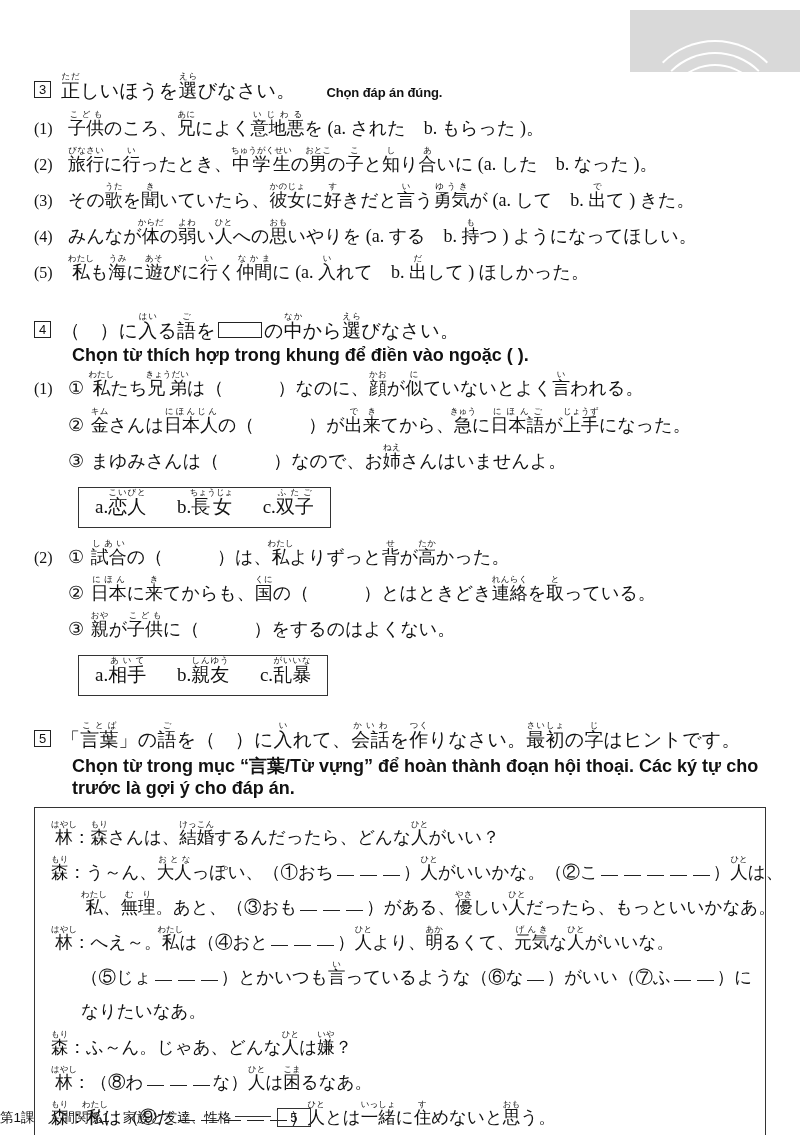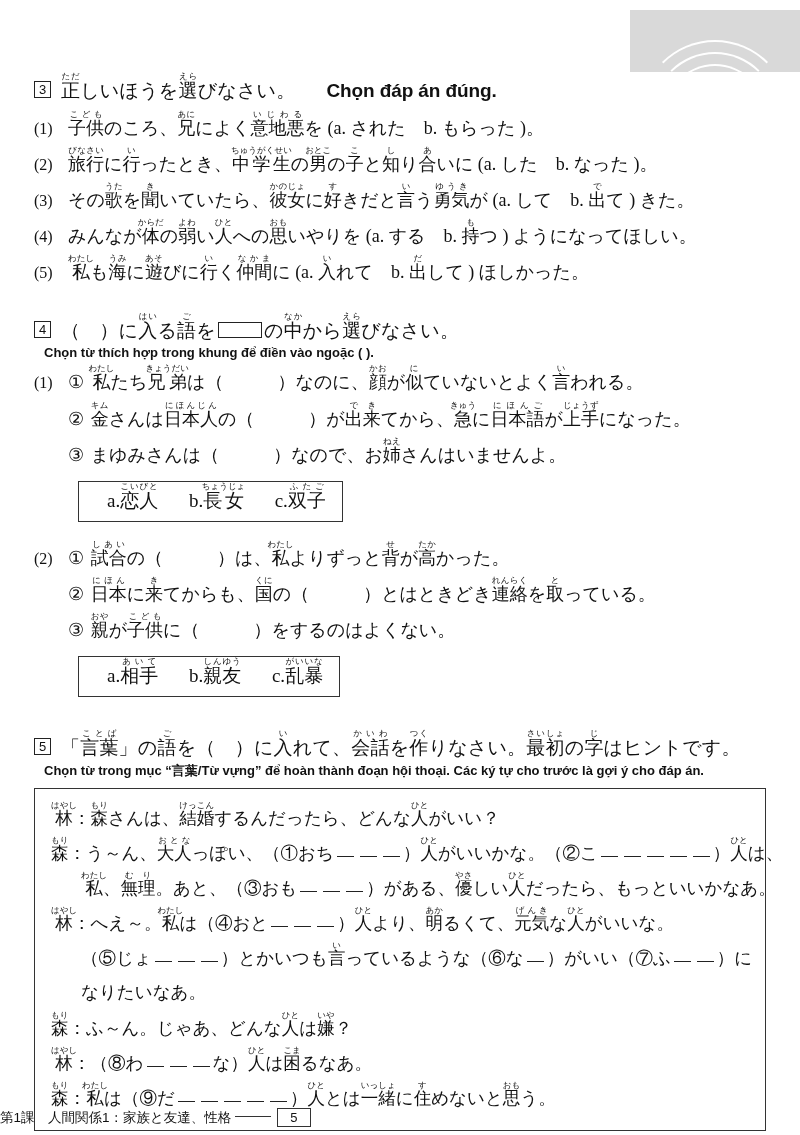--- a/index.html
+++ b/index.html
@@ -52,28 +52,28 @@
     margin-right: 6px;
   }
   .jp-title {
     font-size: 19px;
     display: inline;
     letter-spacing: 0.2px;
   }
   .vn {
     font-family: "Liberation Sans", sans-serif;
     font-weight: bold;
-    font-size: 19px;
+    font-size: 13px;
     letter-spacing: -0.1px;
   }
   .vn-line {
     font-family: "Liberation Sans", sans-serif;
     font-weight: bold;
-    font-size: 13px;
-    margin: 1px 0 4px 10px;
+    font-size: 18px;
+    margin: 1px 0 4px 38px;
   }
 
   
   ruby { ruby-position: over; }
   rt {
     font-size: 8.5px;
     line-height: 1;
     letter-spacing: 0;
     font-family: "Liberation Serif", serif;
   }
@@ -101,22 +101,22 @@
 
   .blank-par {
     display: inline-block;
     min-width: 54px;
   }
 
   
   .choicebox {
     border: 1.6px solid #333;
     display: inline-block;
-    padding: 4px 16px 7px 28px;
-    margin: 8px 0 12px 44px;
+    padding: 4px 16px 7px 16px;
+    margin: 8px 0 5px 44px;
     font-size: 19px;
     white-space: nowrap;
   }
   .choicebox .opt { margin-right: 26px; }
   .choicebox .opt:last-child { margin-right: 0; }
 
   .inline-box {
     display: inline-block;
     width: 44px;
     height: 16px;

